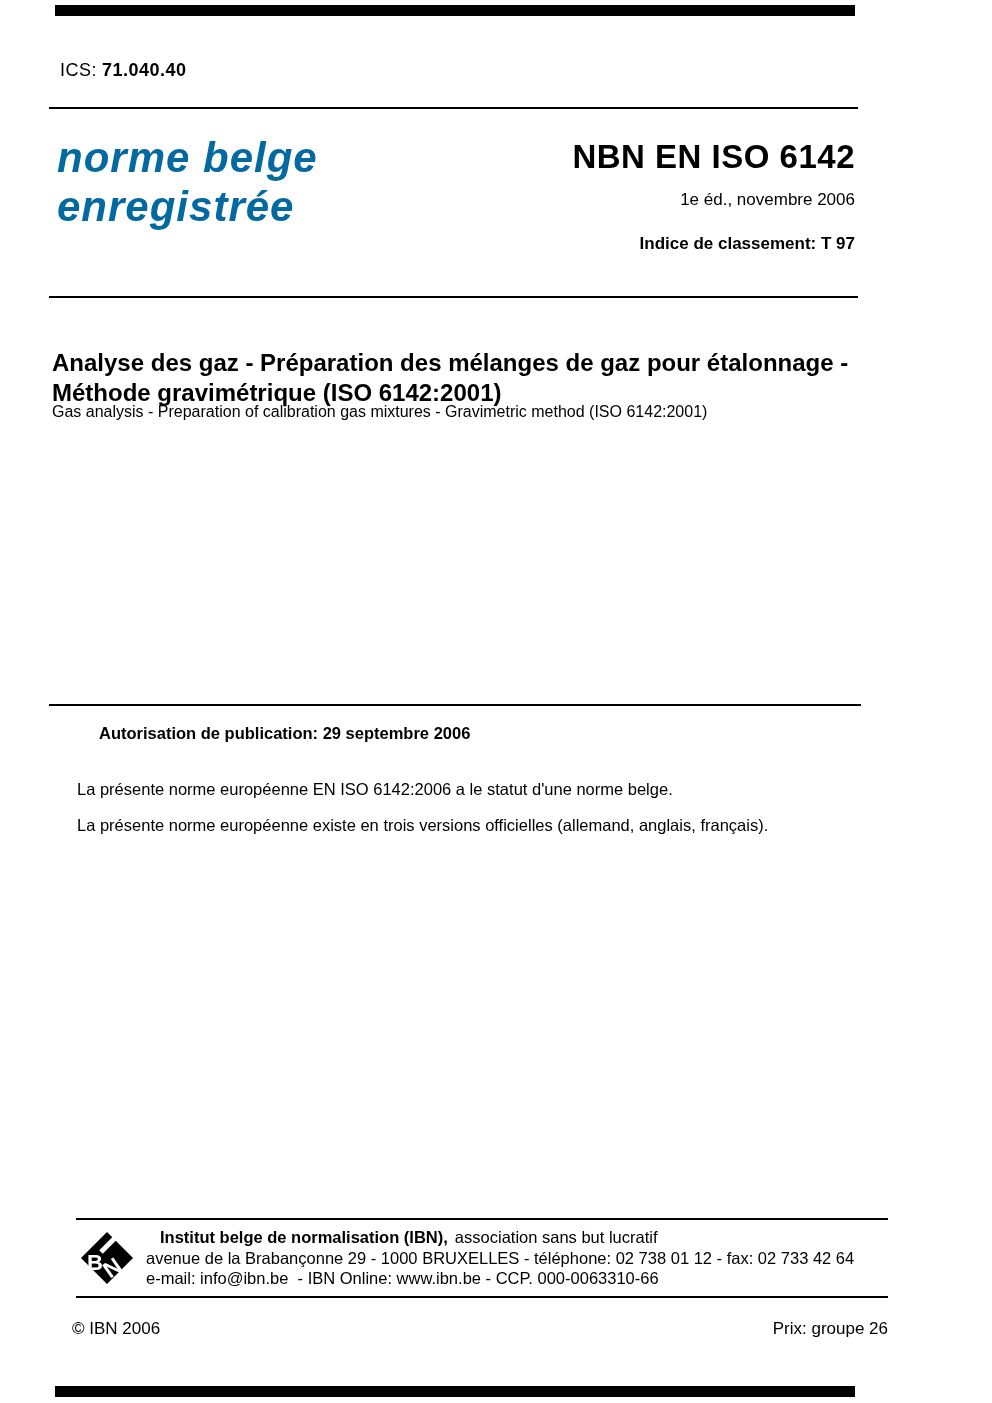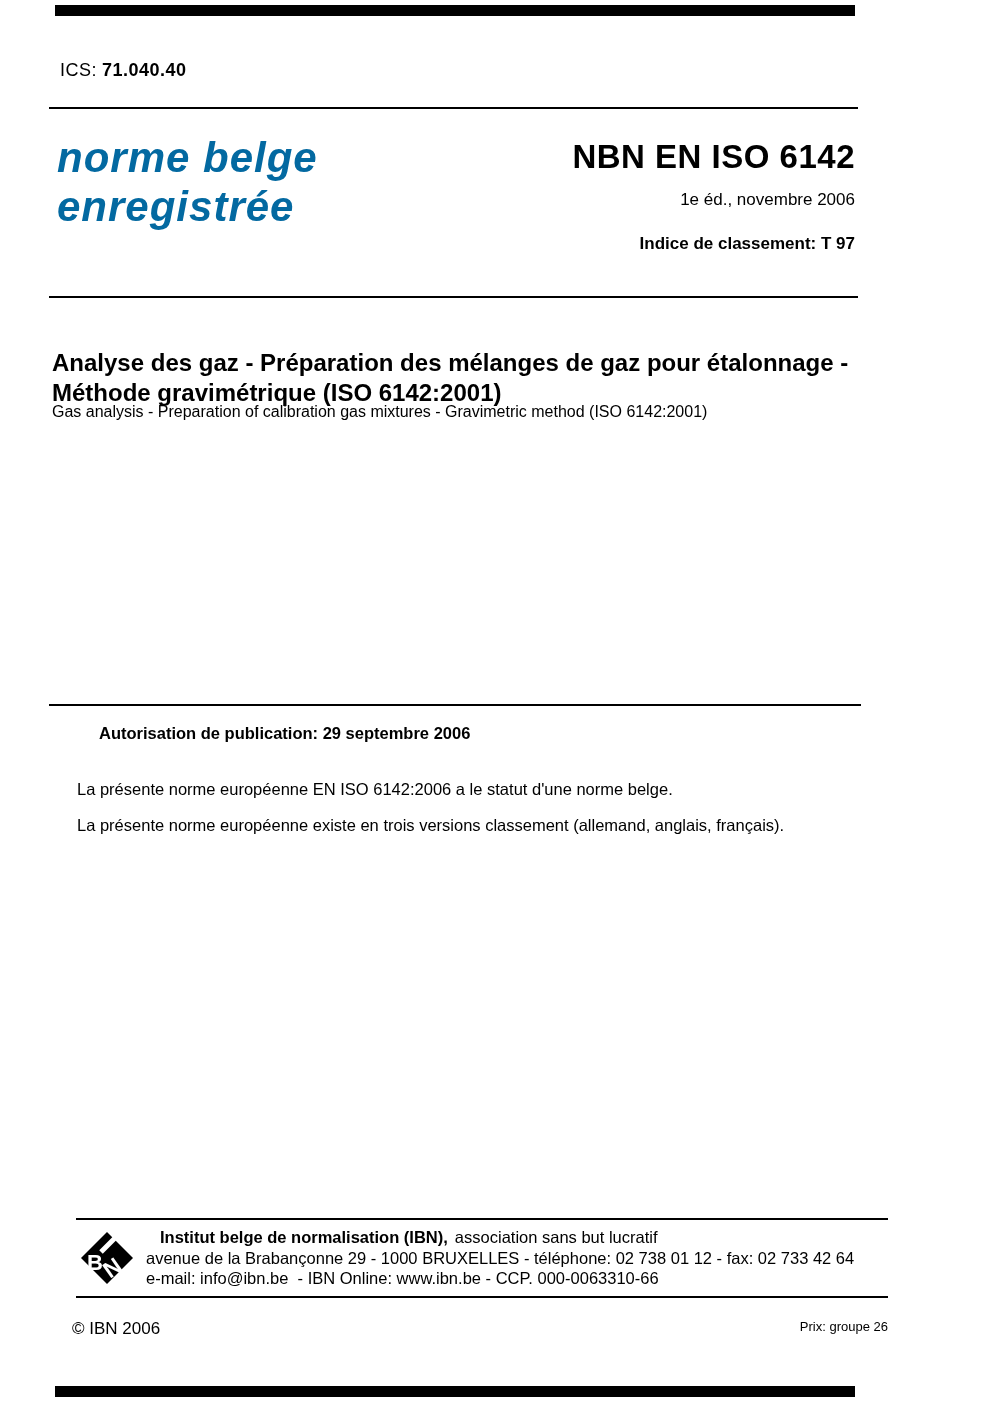--- a/index.html
+++ b/index.html
@@ -21,21 +21,21 @@
   .edition{top:190px;font-size:17px;}
   .classement{top:234px;font-size:17px;font-weight:bold;}
   .title-fr{left:52px;top:312px;font-size:24px;font-weight:bold;line-height:30px;white-space:nowrap;margin-top:36px;}
   .subtitle{left:52px;font-size:16px;white-space:nowrap;}
   .auth{left:77px;top:724px;font-size:16.5px;font-weight:bold;white-space:nowrap;margin-left:22px;}
   .stmt{left:77px;font-size:16.5px;white-space:nowrap;}
   .foot-text{left:146px;top:1227px;font-size:16.5px;line-height:20.5px;white-space:nowrap;}
   .foot-text .b{font-weight:bold;margin-left:14px;}
   .foot-text .sp{margin-left:7px;}
   .copyright{left:72px;top:1319px;font-size:17px;}
-  .price{right:104px;top:1319px;font-size:13px;}
+  .price{right:104px;top:1319px;font-size:17px;}
   .logo{left:80px;top:1231px;width:54px;height:54px;}
 </style>
 </head>
 <body>
 
 <div class="page">
 
   <div class="abs bar" style="top:5px;"></div>
 
   <div class="abs ics">
@@ -57,21 +57,21 @@
 
   <div class="abs title-fr">
     <div>Analyse des gaz - Préparation des mélanges de gaz pour étalonnage -</div>
     <div>Méthode gravimétrique (ISO 6142:2001)</div>
   </div>
   <div class="abs subtitle" style="top:403px;">Gas analysis - Preparation of calibration gas mixtures - Gravimetric method (ISO 6142:2001)</div>
 
   <div class="abs rule" style="left:49px;top:704px;width:812px;"></div>
   <div class="abs auth">Autorisation de publication: 29 septembre 2006</div>
   <div class="abs stmt" style="top:780px;">La présente norme européenne EN ISO 6142:2006 a le statut d'une norme belge.</div>
-  <div class="abs stmt" style="top:816px;">La présente norme européenne existe en trois versions classement (allemand, anglais, français).</div>
+  <div class="abs stmt" style="top:816px;">La présente norme européenne existe en trois versions officielles (allemand, anglais, français).</div>
 
   <div class="abs rule" style="left:76px;top:1218px;width:812px;"></div>
 
   <svg class="abs logo" viewBox="0 0 54 54">
     <path d="M27 1 L53 27 L27 53 L1 27 Z" fill="#000"></path>
     <line x1="21" y1="21" x2="35" y2="7" stroke="#fff" stroke-width="5"></line>
     <text x="7" y="39" font-size="22" font-weight="bold" fill="#fff" font-family="Liberation Sans, sans-serif">B</text>
     <text x="23" y="44" font-size="23" font-weight="bold" fill="#fff" font-family="Liberation Sans, sans-serif" transform="rotate(-35 33 35)">N</text>
   </svg>
 

